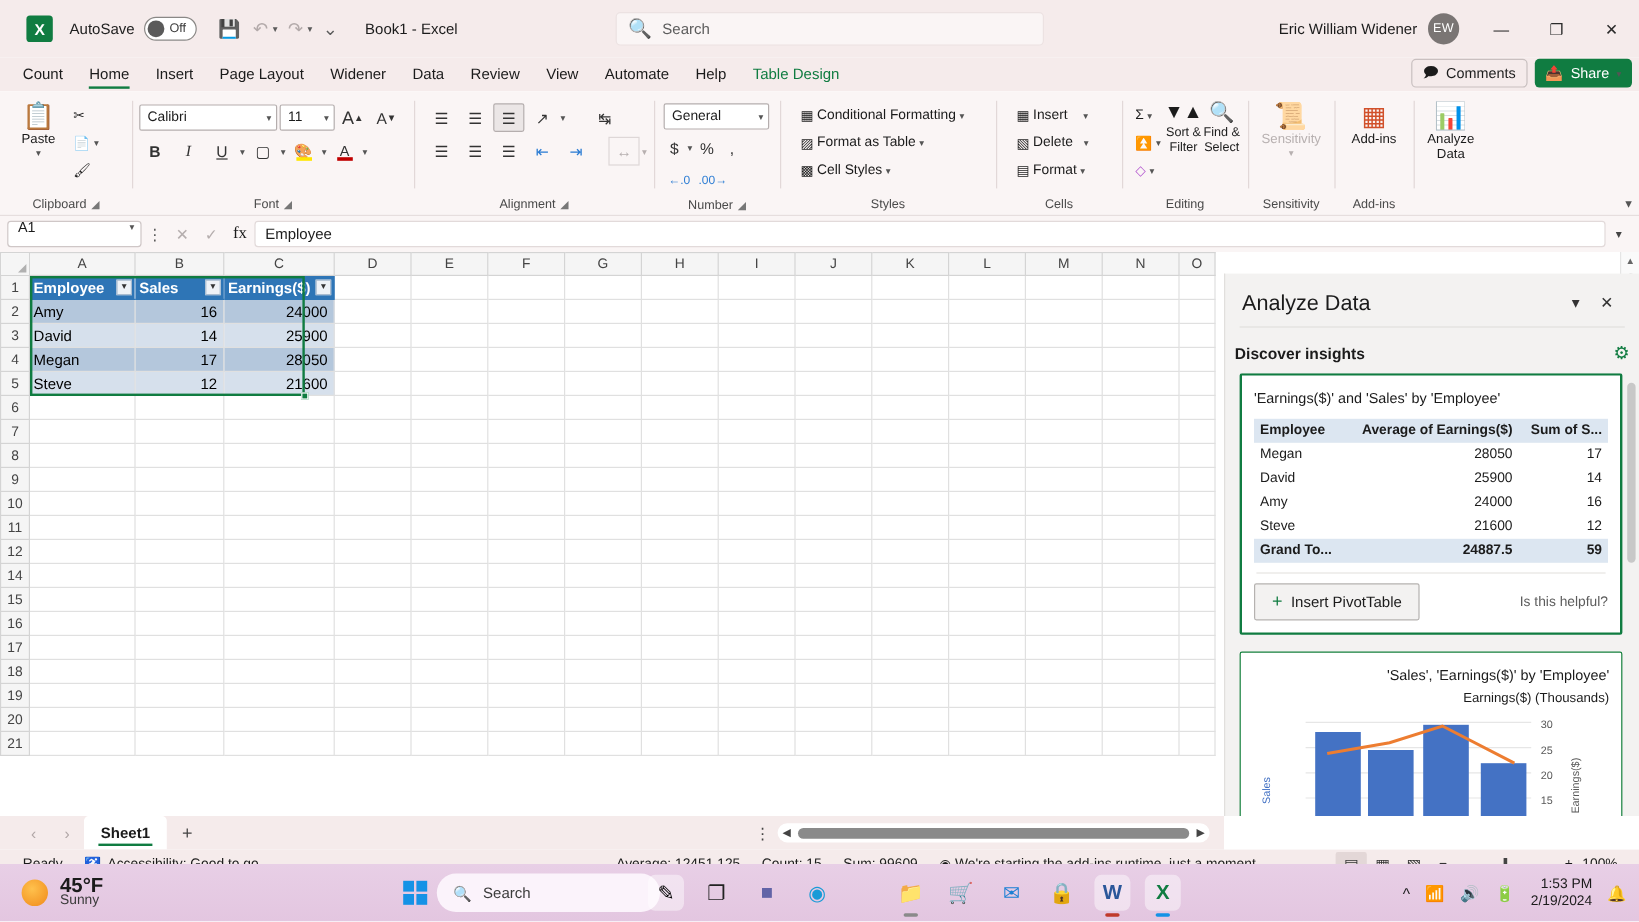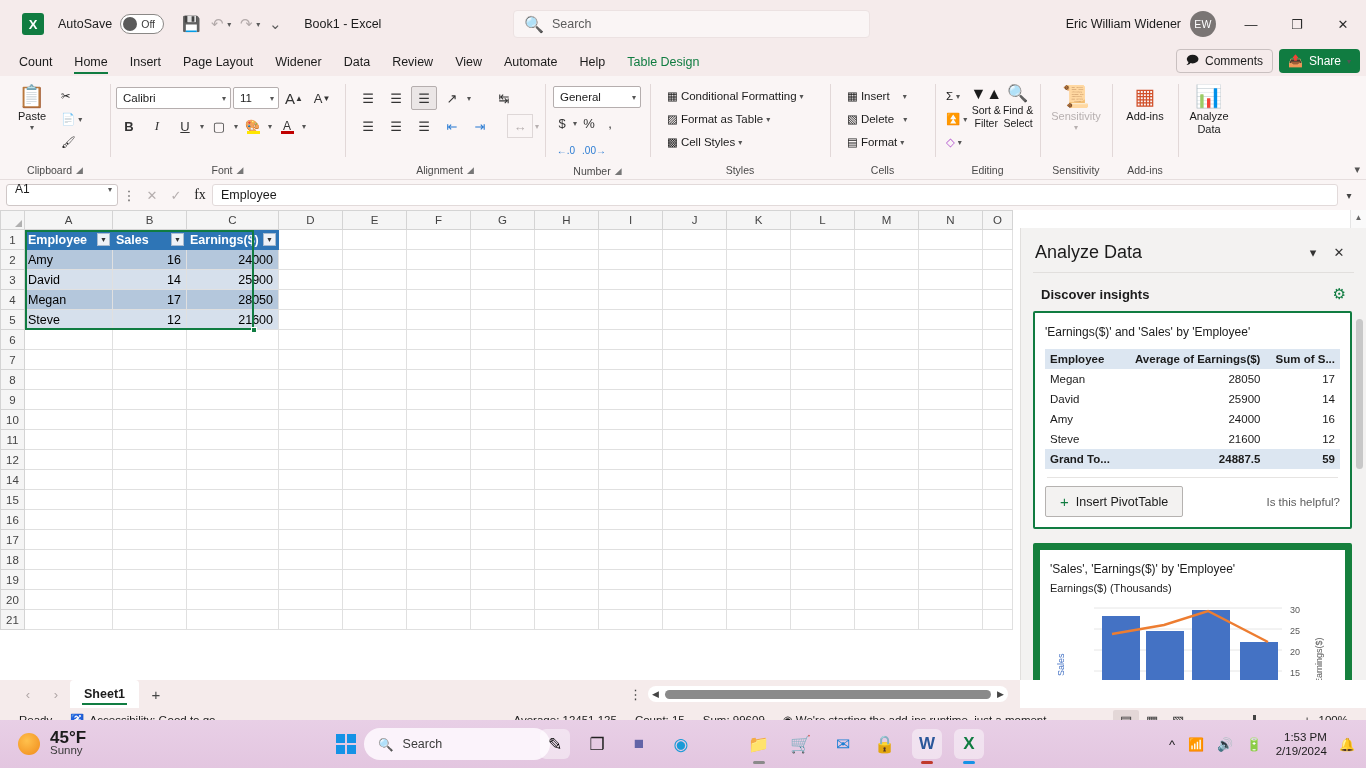--- a/index.html
+++ b/index.html
@@ -189,29 +189,29 @@
 
   
   .pane {
     position: absolute; right: 0; top: 228px; width: 346px; height: 452px;
     background: #f3f2f1; border-left: 1px solid #e1dfdd; display: flex; flex-direction: column;
   }
   .pane-head { display: flex; align-items: center; padding: 12px 14px 8px; }
   .pane-title { font-size: 18px; color: #1b1b1b; flex: 1; font-weight: normal; }
   .pane-ic { width: 26px; height: 24px; display: flex; align-items: center; justify-content: center; color: #333; font-size: 13px; }
   .pane-div { height: 1px; background: #e1dfdd; margin: 0 12px; }
-  .disc-row { display: flex; align-items: center; padding: 12px 20px 8px; }
+  .disc-row { display: flex; align-items: center; padding: 12px 8px 8px; }
   .disc-title { font-size: 13px; font-weight: bold; color: #1b1b1b; flex: 1; }
   .gearic { color: #107c41; font-size: 15px; }
   .cards { flex: 1; overflow: hidden; padding: 0 14px 0 12px; position: relative; }
   .card {
     background: #fff; border: 2px solid #107c41; border-radius: 2px;
     padding: 12px 10px 10px; margin-bottom: 14px;
   }
-  .card.plain { border: 7px solid #15803d; }
+  .card.plain { border: 1px solid #15803d; text-align: right; }
   .card-title { font-size: 12px; color: #1b1b1b; margin-bottom: 10px; }
   table.pvt { width: 100%; border-collapse: collapse; font-size: 11.5px; }
   table.pvt th {
     background: #dce6f1; font-size: 11.5px; font-weight: bold; color: #1b1b1b;
     text-align: left; padding: 4px 5px; white-space: nowrap;
   }
   table.pvt th.r, table.pvt td.r { text-align: right; }
   table.pvt td { padding: 4px 5px; color: #1b1b1b; white-space: nowrap; }
   table.pvt tr.grand td { background: #dce6f1; font-weight: bold; }
   .card-sep { height: 1px; background: #e6e4e2; margin: 8px 2px 8px; }

